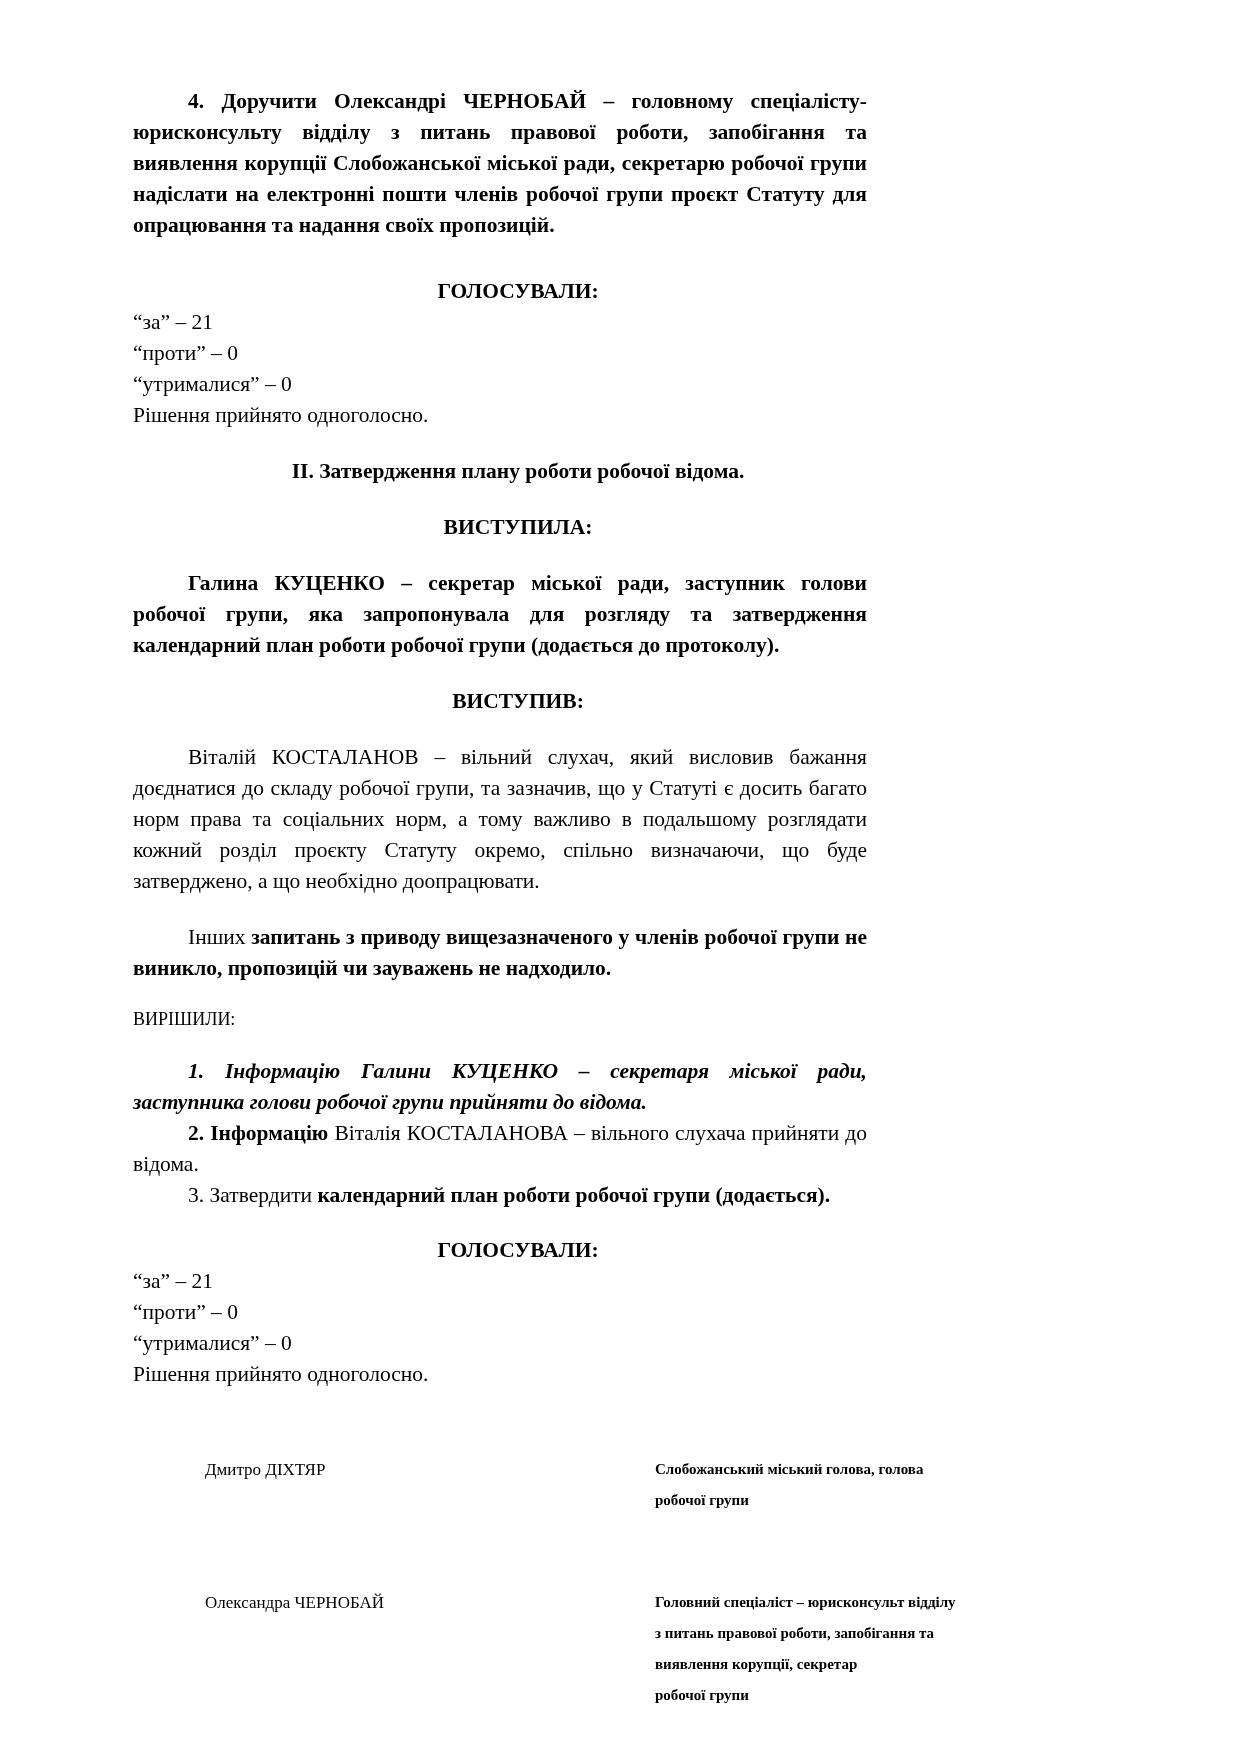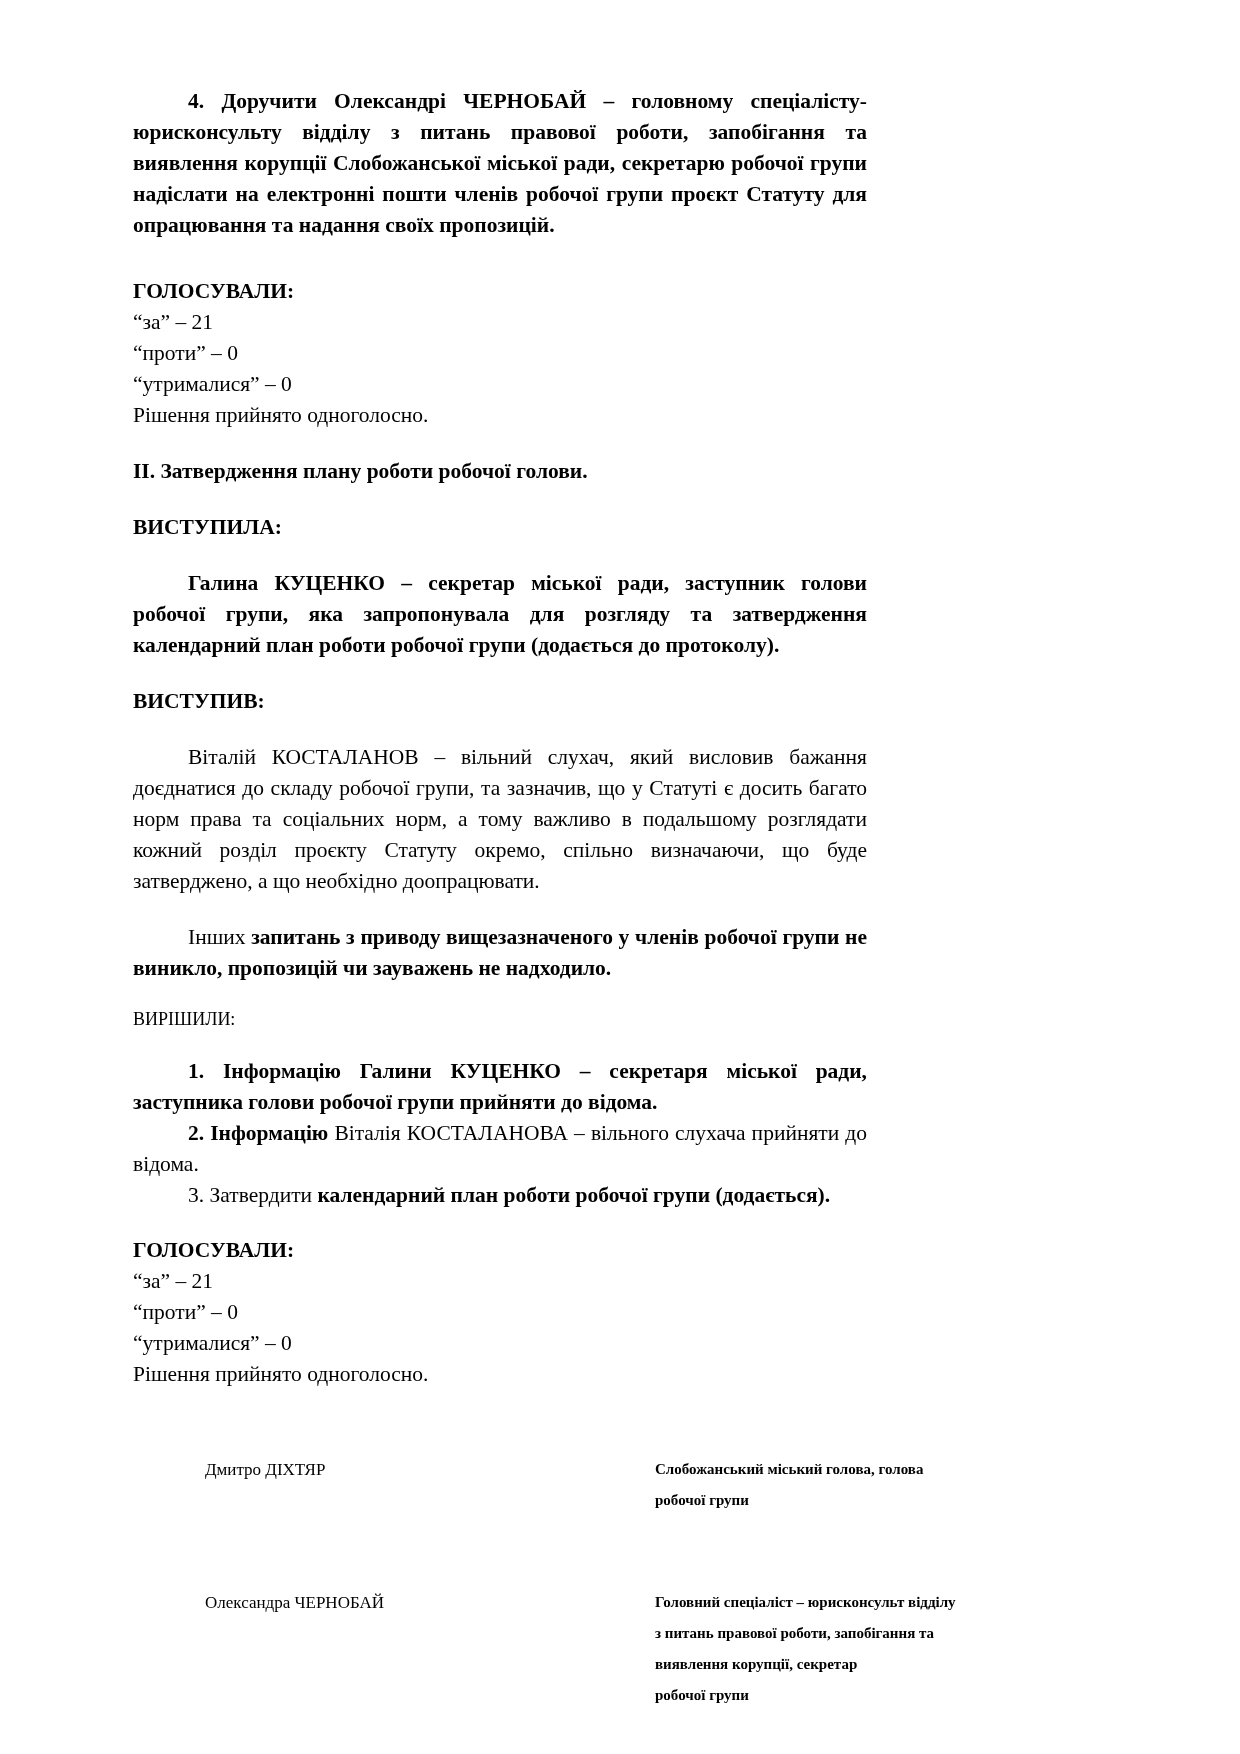--- a/index.html
+++ b/index.html
@@ -24,32 +24,33 @@
   p {
     margin: 0;
     font-size: 21.5px;
     line-height: 31px;
   }
   .just { text-align: justify; }
   .indent { text-indent: 55px; }
   .b { font-weight: bold; }
   .heading {
     font-weight: bold;
-    text-align: left;
+    text-align: center;
+    margin-left: 36px;
   }
   .decided-heading {
     font-weight: normal;
     font-size: 18px;
     line-height: 34px;
   }
   .mt-35 { margin-top: 35px; }
   .mt-25 { margin-top: 25px; }
   .mt-24 { margin-top: 24px; }
   .mt-18 { margin-top: 18px; }
-  .mt-20 { margin-top: 20px; }
+  .mt-20 { margin-top: 20px; font-style: italic; }
   .sig-section { margin-top: 64px; }
   .sig-row {
     display: flex;
     align-items: flex-start;
   }
   .sig-row + .sig-row { margin-top: 71px; }
   .sig-name {
     margin-left: 72px;
     width: 378px;
     flex: 0 0 auto;
@@ -74,21 +75,21 @@
   <p class="just indent b">4. Доручити Олександрі ЧЕРНОБАЙ – головному спеціалісту-юрисконсульту відділу з питань правової роботи, запобігання та виявлення корупції Слобожанської міської ради, секретарю робочої групи надіслати на електронні пошти членів робочої групи проєкт Статуту для опрацювання та надання своїх пропозицій.</p>
 
   <div>
     <p class="heading mt-35">ГОЛОСУВАЛИ:</p>
     <p>“за” – 21</p>
     <p>“проти” – 0</p>
     <p>“утрималися” – 0</p>
     <p>Рішення прийнято одноголосно.</p>
   </div>
 
-  <p class="heading mt-25">ІІ. Затвердження плану роботи робочої голови.</p>
+  <p class="heading mt-25">ІІ. Затвердження плану роботи робочої відома.</p>
 
   <p class="heading mt-25">ВИСТУПИЛА:</p>
 
   <p class="just indent b mt-25">Галина КУЦЕНКО – секретар міської ради, заступник голови робочої групи, яка запропонувала для розгляду та затвердження календарний план роботи робочої групи (додається до протоколу).</p>
 
   <p class="heading mt-25">ВИСТУПИВ:</p>
 
   <p class="just indent mt-25">Віталій КОСТАЛАНОВ – вільний слухач, який висловив бажання доєднатися до складу робочої групи, та зазначив, що у Статуті є досить багато норм права та соціальних норм, а тому важливо в подальшому розглядати кожний розділ проєкту Статуту окремо, спільно визначаючи, що буде затверджено, а що необхідно доопрацювати.</p>
 
   <p class="just indent mt-25"><span>Інших </span><span class="b">запитань з приводу вищезазначеного у членів робочої групи не виникло, пропозицій чи зауважень не надходило.</span></p>

